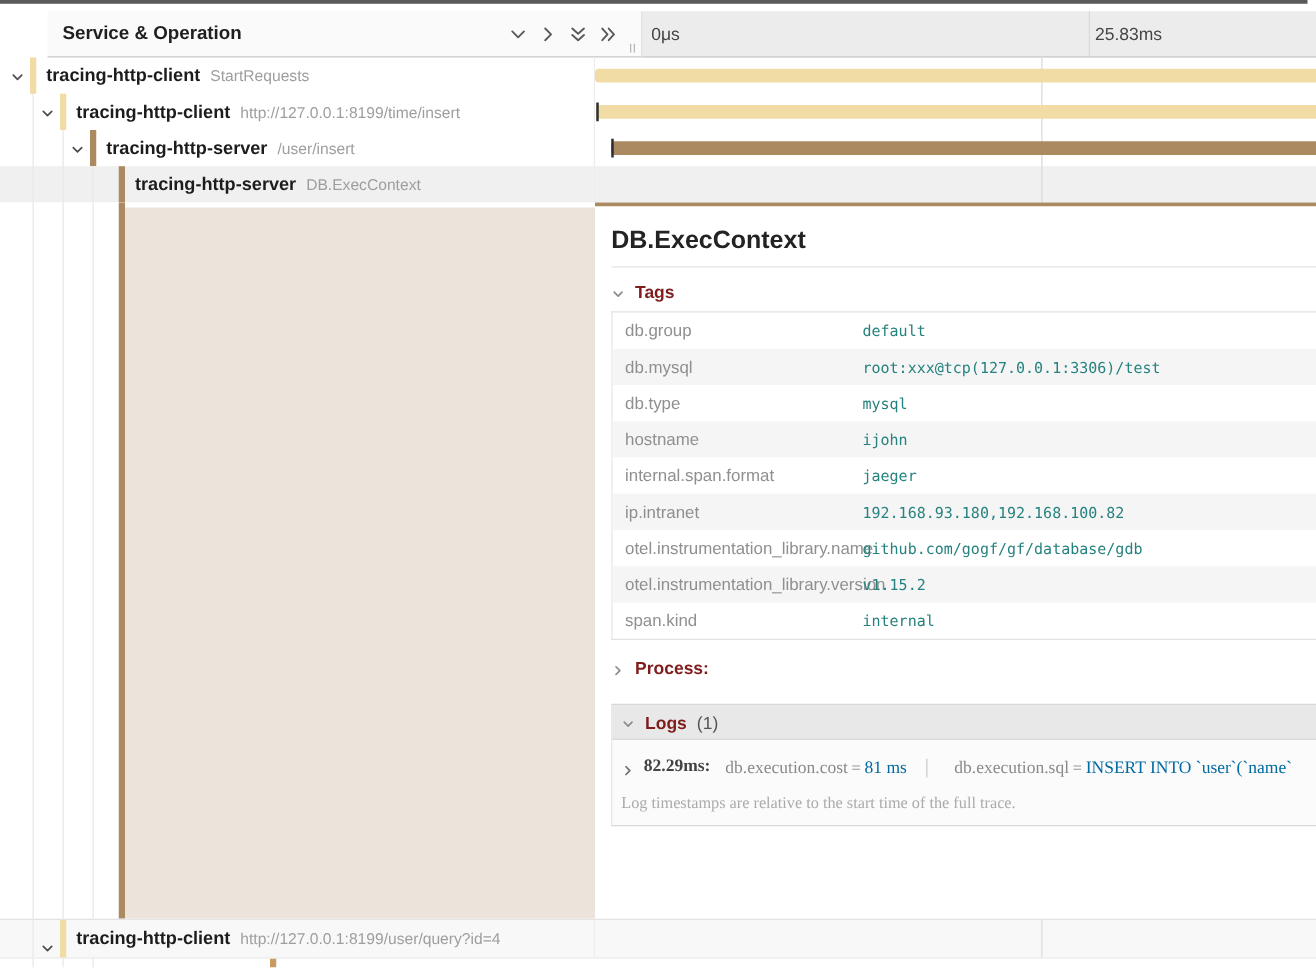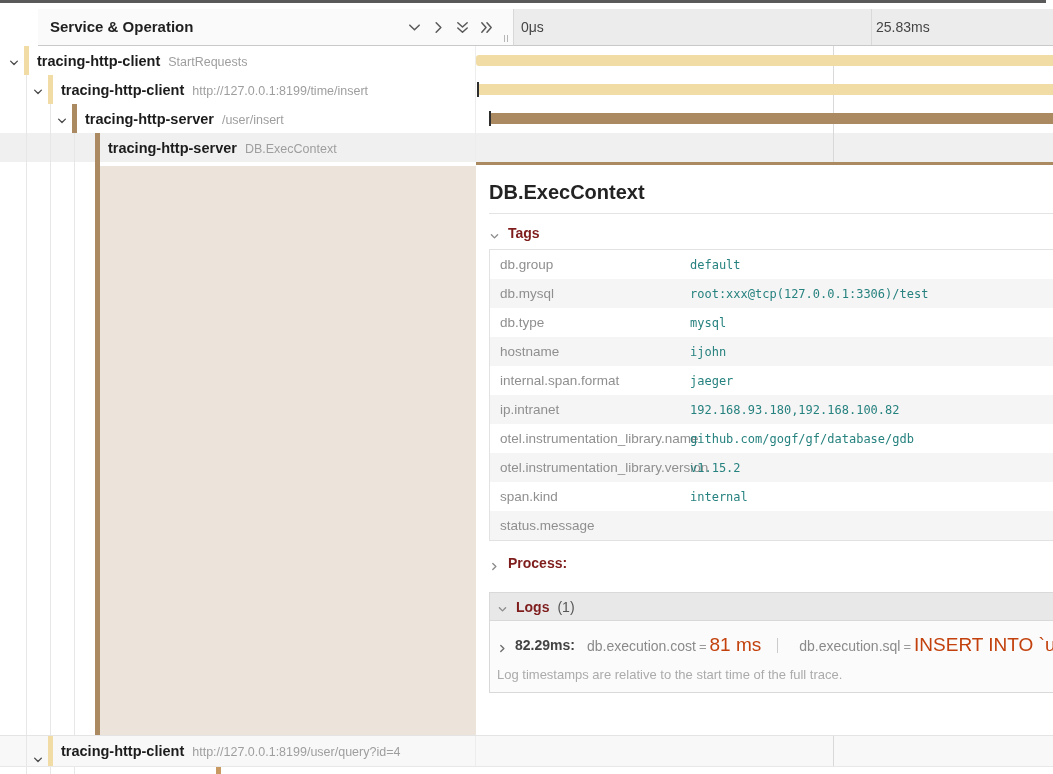--- a/index.html
+++ b/index.html
@@ -66,26 +66,26 @@
   .tag-row { display:flex; height:29px; align-items:center; }
   .tag-row:nth-child(even) { background:#f5f5f5; }
   .tag-key { width:200px; flex:0 0 auto; padding-left:10px; font-size:13.5px; color:#8f8f8f; }
   .tag-val { font-family:"DejaVu Sans Mono", monospace; font-size:12px; color:#26827f; white-space:nowrap; }
   .tag-val.num { color:#2525d2; }
   #process-row { margin-top:14px; display:flex; align-items:center; gap:8px; cursor:pointer; }
   #logs-block { margin-top:21px; border:1px solid #d9d9d9; border-right:none; }
   #logs-header { height:28px; background:#e8e8e8; display:flex; align-items:center; gap:8px; padding-left:7px;
     border-bottom:1px solid #d9d9d9; cursor:pointer; }
   #logs-count { font-size:14px; color:#555; }
-  #logs-content { background:#fbfbfb; padding:13px 0 10px 7px; }
+  #logs-content { background:#fbfbfb; padding:13px 0 10px 7px;font-family:Liberation Serif, serif; }
   #log-entry { display:flex; align-items:center; gap:7px; white-space:nowrap; overflow:hidden; cursor:pointer; }
   #log-ts { font-size:14px; font-weight:bold; color:#434343; }
   .log-key { font-size:14px; color:#8a8a8a; margin-left:5px; }
   .log-eq { font-size:13px; color:#9a9a9a; margin:0 3px; }
-  .log-val { font-size:19px; color:#c2410c; }
+  .log-val { font-size:14px; color:#0369a1; }
   .log-sep { display:inline-block; width:1px; height:15px; background:#ccc; margin:0 9px; flex:0 0 auto; }
   #logs-hint { margin-top:11px; font-size:13px; color:#ababab; }
 
   
   #bottom-row { position:absolute; top:735px; left:0; width:1053px; height:32px; background:#f8f8f8;
     border-top:1px solid #e4e4e4; border-bottom:1px solid #e8e8e8; cursor:pointer; }
   #bottom-row .names, #bottom-row .tree-chevron { line-height:30px; }
   #bottom-row .tree-chevron { top:10px; }
   #bottom-row .cbar { height:30px; }
   #partial-row { position:absolute; top:767px; left:0; width:1053px; height:7px; background:#fff; }
@@ -265,24 +265,20 @@
               <span class="tag-key">otel.instrumentation_library.name</span>
               <span class="tag-val">github.com/gogf/gf/database/gdb</span>
             </div>
           <div class="tag-row">
               <span class="tag-key">otel.instrumentation_library.version</span>
               <span class="tag-val">v1.15.2</span>
             </div>
           <div class="tag-row">
               <span class="tag-key">span.kind</span>
               <span class="tag-val">internal</span>
-            </div>
-          <div class="tag-row">
-              <span class="tag-key">status.message</span>
-              <span class="tag-val"></span>
             </div>
         </div>
 
         <div id="process-row">
           <span class="sec-chevron">
             <svg viewBox="0 0 16 16" fill="none" stroke="#8c8c8c" stroke-width="2" stroke-linecap="round" stroke-linejoin="round">
                 <polyline points="5.5,3.5 10,8 5.5,12.5"></polyline>
               </svg>
           </span>
           <span class="sec-label">Process:</span>

